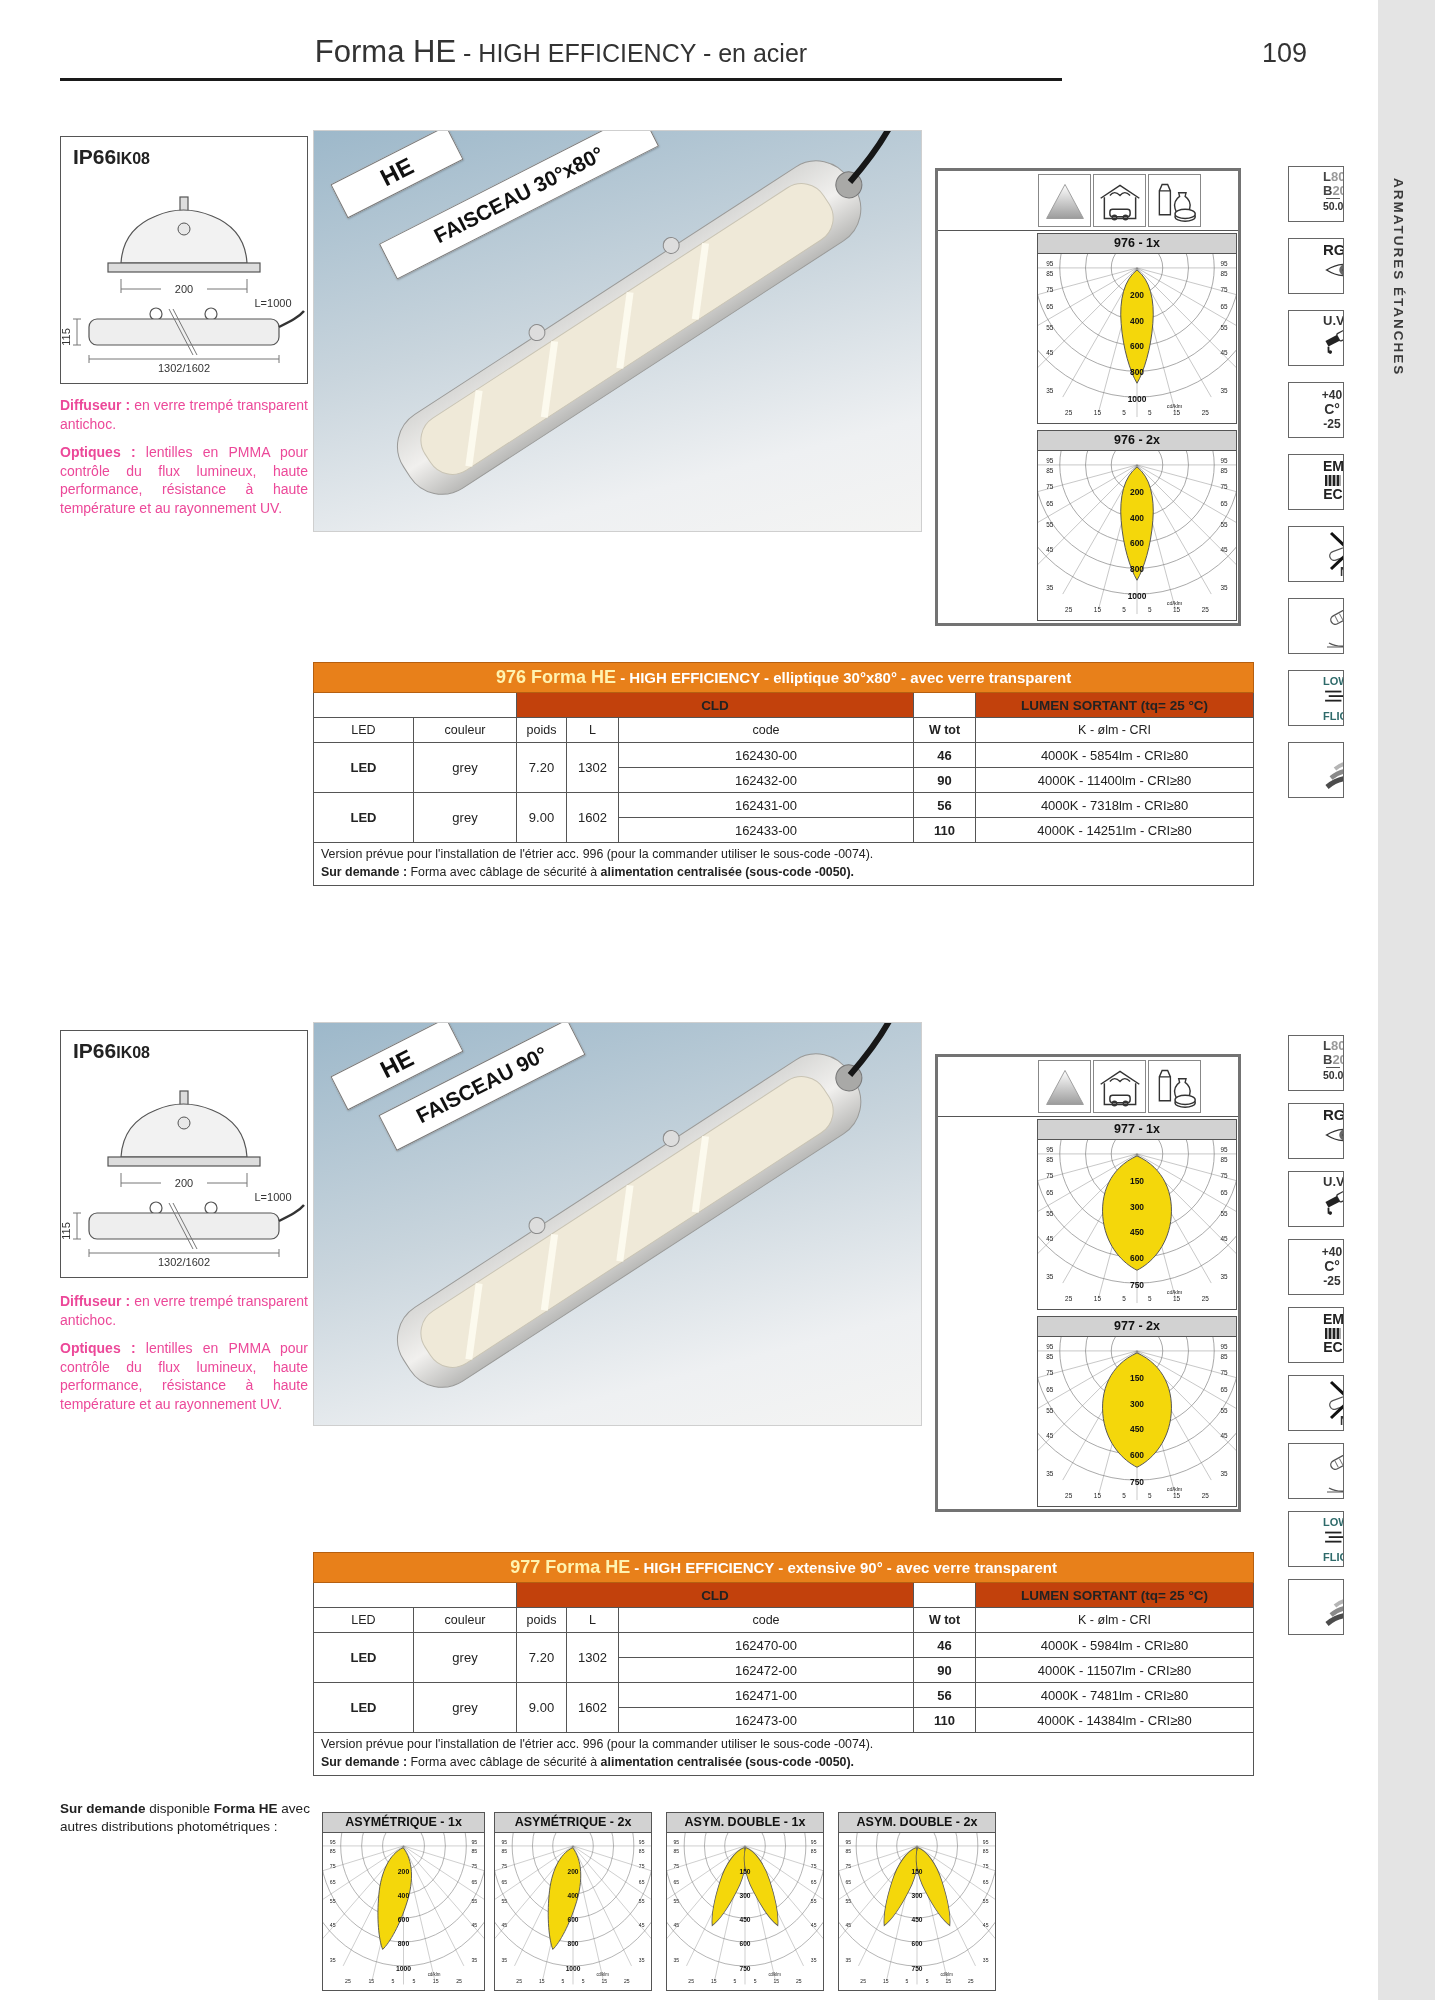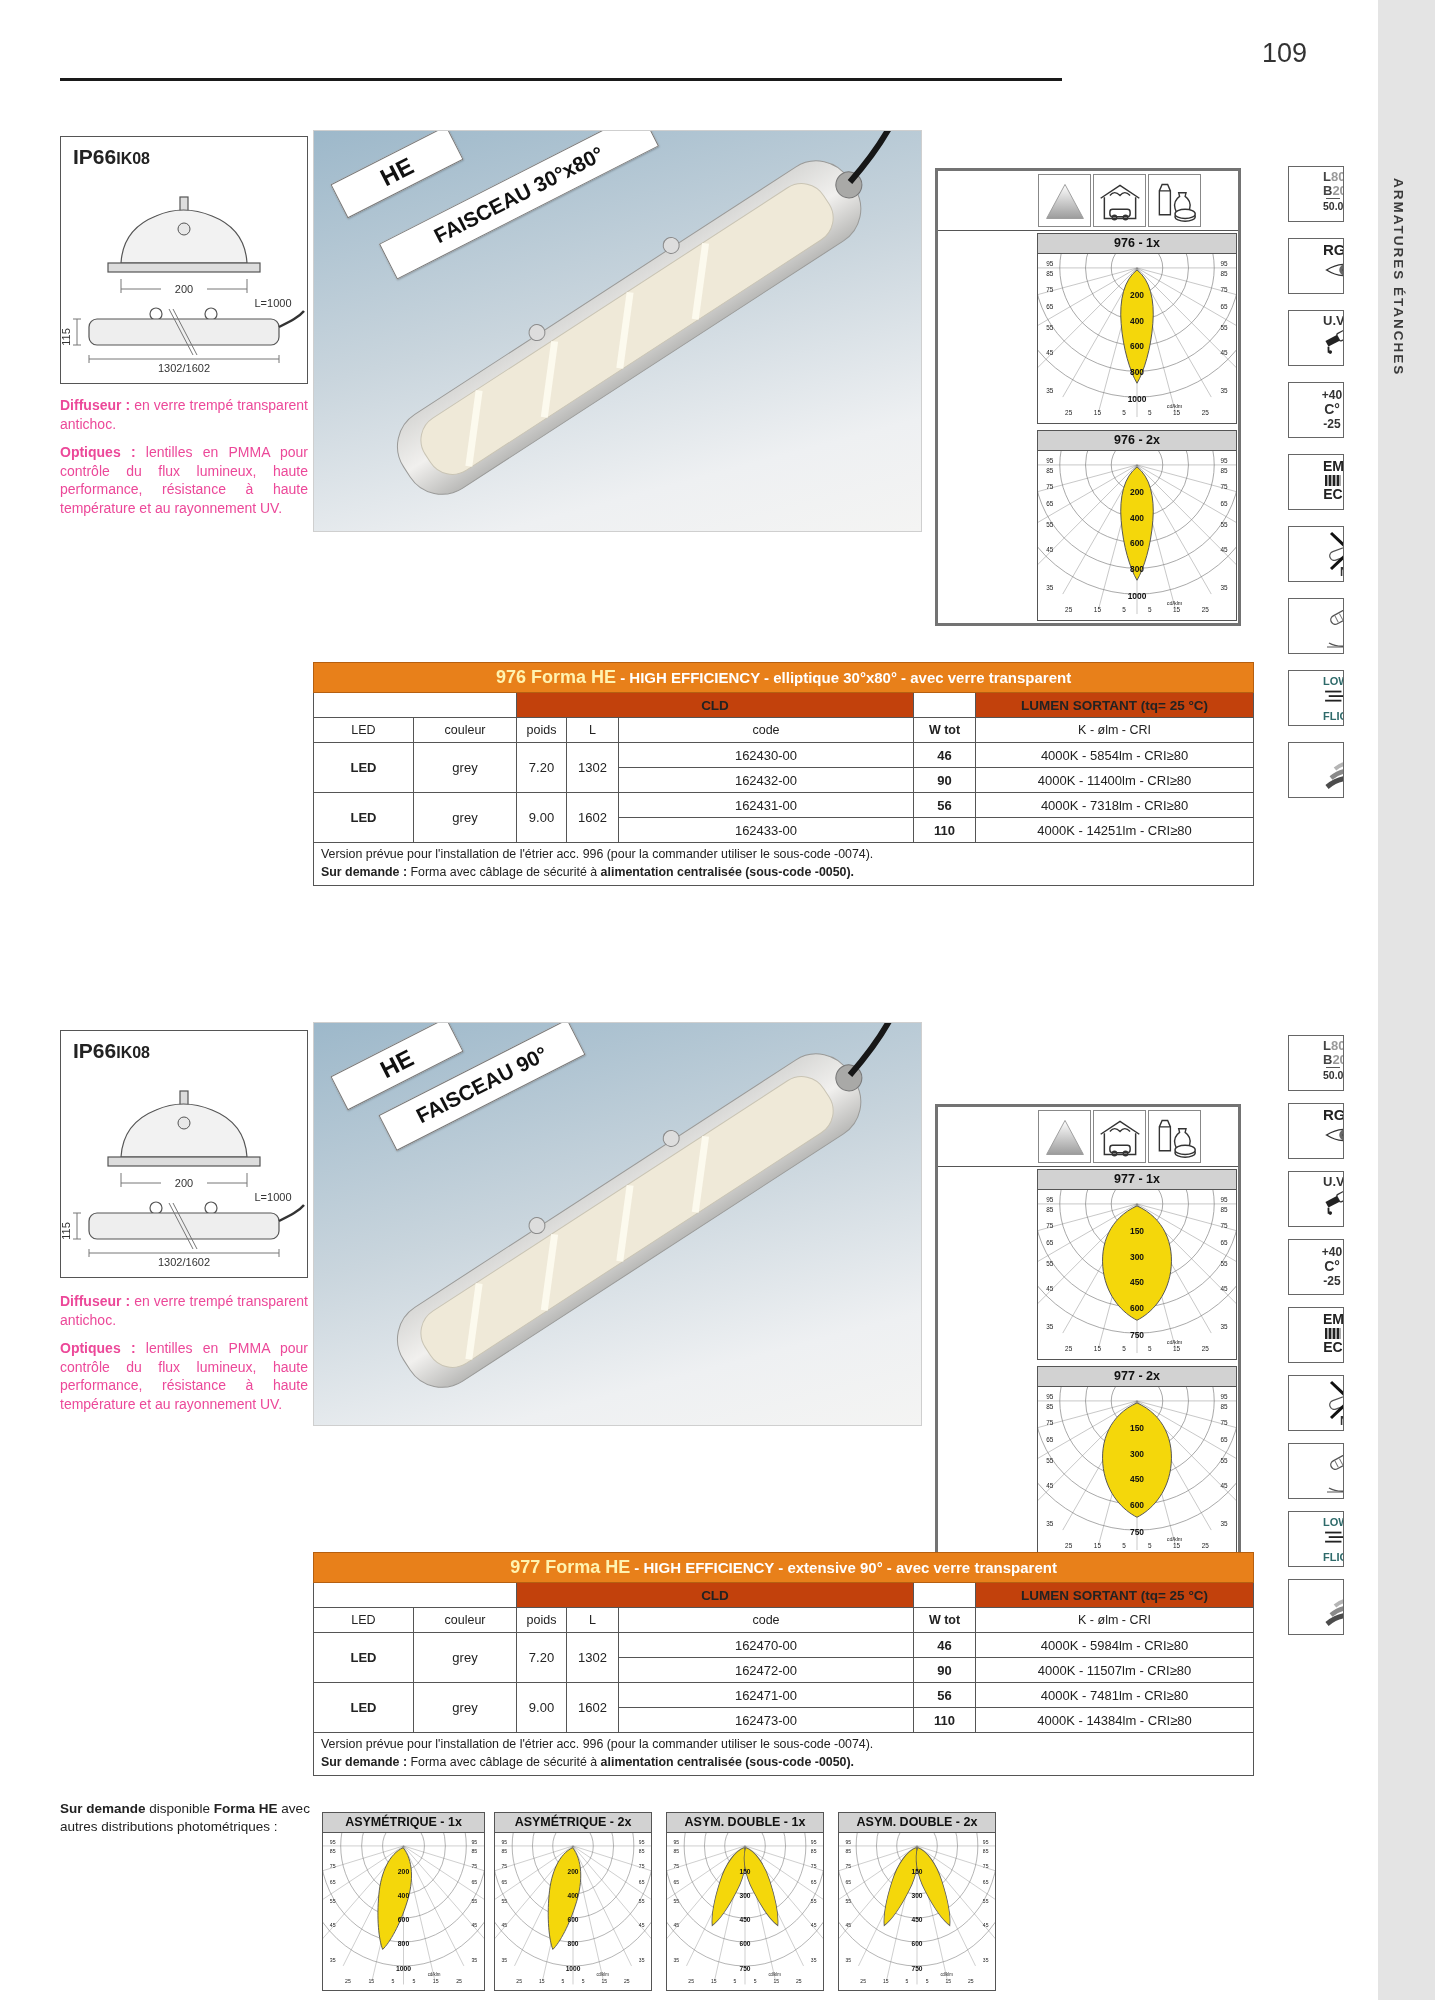--- a/index.html
+++ b/index.html
@@ -82,20 +82,23 @@
   .footnote{width:262px;font-size:13.5px;line-height:1.35;color:#222;}
 </style>
 </head>
 <body>
 
 <div class="page">
 
   <div class="abs sidestrip"></div>
   <div class="abs sidelabel">ARMATURES ÉTANCHES</div>
 
+  <div class="abs hdr-title">
+    <span class="hdr-main">Forma HE</span><span class="hdr-sub"> - </span><span class="hdr-sub">HIGH EFFICIENCY</span><span class="hdr-sub"> - </span><span class="hdr-tail">en acier</span>
+  </div>
   <div class="abs hdr-rule"></div>
   <div class="abs pagenum">109</div>
 
   <div class="abs ipbox" style="left:60px;top:136px;">
     <div class="iplabel">
       <span class="ip-big">IP66</span><span class="ip-small">IK08</span>
     </div>
     <svg class="tdraw" width="245" height="210" viewBox="0 0 245 210">
       <g stroke="#555" fill="#f2f2f2" stroke-width="1.2">
         <rect x="119" y="26" width="8" height="14" fill="#ddd"></rect>
@@ -543,21 +546,21 @@
       <path d="M536 51 C556 28 570 8 580 -12" stroke="#171717" stroke-width="6" fill="none"></path>
     </svg>
     <div class="ribbon" style="left:18px;top:22px;width:128px;height:36px;font-size:24px;transform:rotate(-27deg);">
         <span>HE</span>
       </div>
     <div class="ribbon" style="left:62px;top:42px;width:210px;height:38px;font-size:21px;transform:rotate(-27deg);">
         <span>FAISCEAU 90°</span>
       </div>
   </div>
 
-  <div class="abs diagbox" style="left:935px;top:1104px;width:300px;height:452px;">
+  <div class="abs diagbox" style="left:935px;top:1054px;width:300px;height:452px;">
     <div class="striprow">
       <div class="picto" style="left:100px;">
         <svg width="46" height="46" viewBox="0 0 50 50">
             <path d="M25 7 L45 44 L5 44 Z" fill="url(#trg)" stroke="#999"></path>
           </svg>
       </div>
       <div class="picto" style="left:155px;">
         <svg width="46" height="46" viewBox="0 0 50 50" fill="none" stroke="#333" stroke-width="1.6">
           <path d="M4 22 L25 8 L46 22"></path>
             <path d="M8 21 V44 H42 V21"></path>

